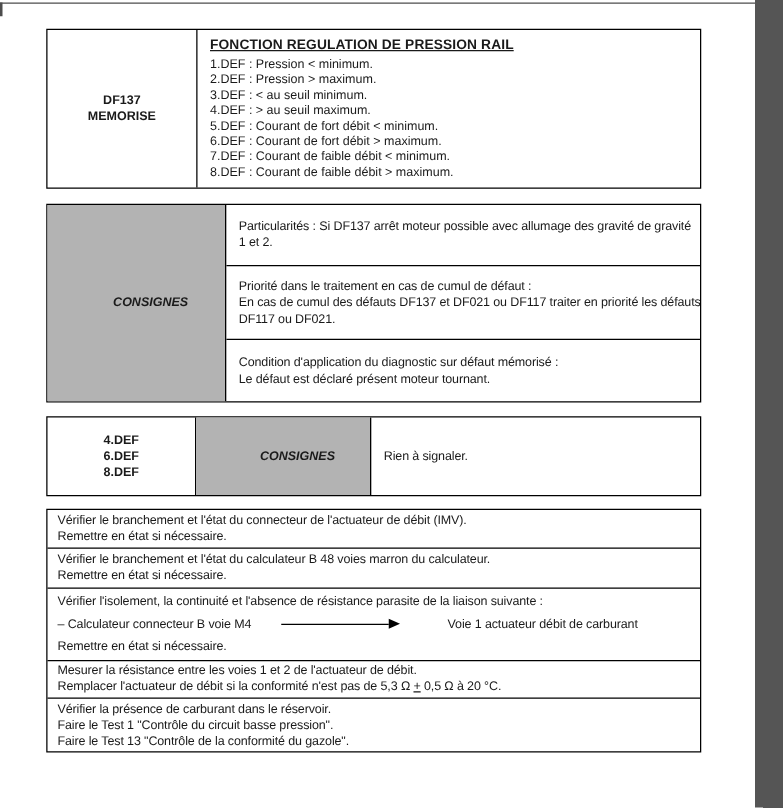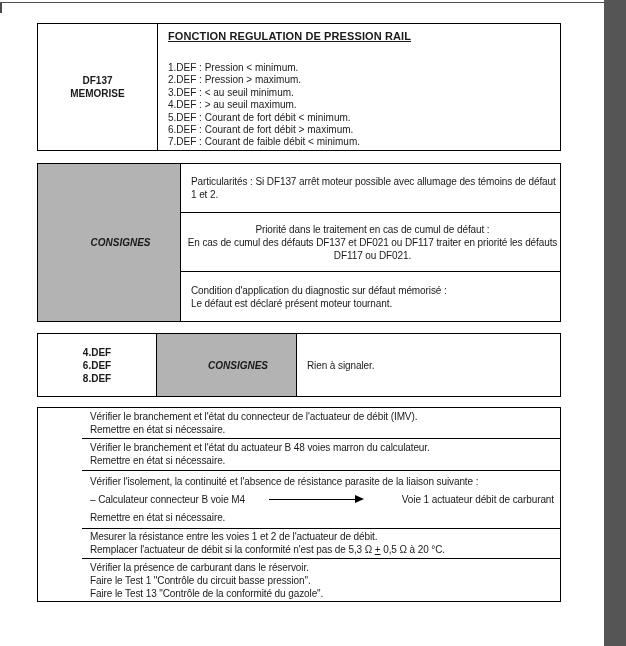--- a/index.html
+++ b/index.html
@@ -15,44 +15,44 @@
   .left-notch{position:absolute;top:2px;left:0;width:2px;height:11px;background:#4d4d4d;}
 
   .tbl{position:absolute;left:37px;width:524px;border:1.5px solid #000;box-sizing:border-box;background:#fff;}
   .row-line{white-space:nowrap;letter-spacing:-0.1px;line-height:13px;}
 
   
   .t1{top:23px;height:128px;display:flex;}
   .t1-left{width:119px;border-right:1.5px solid #000;display:flex;flex-direction:column;
            align-items:center;justify-content:center;font-weight:bold;line-height:13px;}
   .t1-right{flex:1;padding:6px 8px 0 10px;overflow:hidden;}
-  .t1-title{font-size:11px;font-weight:bold;text-decoration:underline;margin-bottom:20px;letter-spacing:0.1px;}
+  .t1-title{font-size:11px;font-weight:bold;text-decoration:underline;margin-bottom:4px;letter-spacing:0.1px;}
   .def-item{line-height:12.4px;white-space:nowrap;}
 
   
   .t2{top:163px;height:159px;display:flex;}
   .gray-cell{background:#b3b3b3;display:flex;align-items:center;justify-content:center;
              font-weight:bold;font-style:italic;padding-left:23px;}
   .t2-left{width:119px;border-right:1.5px solid #000;}
   .t2-rows{flex:1;display:flex;flex-direction:column;overflow:hidden;}
   .t2-row{display:flex;flex-direction:column;justify-content:center;padding:0 6px 0 10px;overflow:hidden;}
   .t2-r1{height:48px;border-bottom:1.5px solid #000;}
-  .t2-r2{flex:1;border-bottom:1.5px solid #000;align-items:center;}
+  .t2-r2{flex:1;border-bottom:1.5px solid #000;}
   .t2-r3{height:49px;}
 
   
   .t3{top:333px;height:64px;display:flex;}
   .t3-c1{width:118px;border-right:1.5px solid #000;display:flex;flex-direction:column;
          align-items:center;justify-content:center;font-weight:bold;line-height:13px;}
   .t3-c2{width:116px;border-right:1.5px solid #000;}
   .t3-c3{flex:1;display:flex;align-items:center;padding-left:10px;}
 
   
   .t4{top:407px;height:195px;display:flex;flex-direction:column;}
-  .t4-row{display:flex;flex-direction:column;justify-content:center;padding:0 6px 0 8px;overflow:hidden;margin-left:44px;}
+  .t4-row{display:flex;flex-direction:column;justify-content:center;padding:0 6px 0 8px;overflow:hidden;}
   .t4-r1{height:29.5px;border-bottom:1.5px solid #000;}
   .t4-r2{height:31.5px;border-bottom:1.5px solid #000;}
   .t4-r3{height:56.5px;border-bottom:1.5px solid #000;}
   .t4-r4{height:29.5px;border-bottom:1.5px solid #000;}
   .t4-r5{flex:1;}
   .gapline{margin-top:5px;}
   .link-line{display:flex;align-items:center;text-align:center;}
   .arrow-shaft{width:86px;height:0;border-top:1.5px solid #000;margin-left:24px;}
   .arrow-head{width:0;height:0;border-top:4.5px solid transparent;border-bottom:4.5px solid transparent;
               border-left:9px solid #000;margin-right:38px;}
@@ -83,21 +83,21 @@
       </div>
   </div>
 </div>
 
 <div class="tbl t2">
   <div class="t2-left gray-cell" style="background: rgb(179, 179, 179);">
     <span>CONSIGNES</span>
   </div>
   <div class="t2-rows">
     <div class="t2-row t2-r1">
-      <div class="row-line"><span class="b">Particularités : </span><span>Si </span><span class="b">DF137</span><span> arrêt moteur possible avec allumage des </span><span class="b">témoins de défaut</span></div>
+      <div class="row-line"><span class="b">Particularités : </span><span>Si </span><span class="b">DF137</span><span> arrêt moteur possible avec allumage des </span><span class="b">gravité de gravité</span></div>
       <div class="row-line"><span class="b">1 et 2</span><span>.</span></div>
     </div>
     <div class="t2-row t2-r2">
       <div class="row-line"><span class="b">Priorité dans le traitement en cas de cumul de défaut :</span></div>
       <div class="row-line"><span>En cas de cumul des défauts </span><span class="b">DF137 et DF021 ou DF117</span><span> traiter en priorité les défauts</span></div>
       <div class="row-line"><span class="b">DF117 ou DF021</span><span>.</span></div>
     </div>
     <div class="t2-row t2-r3">
       <div class="row-line"><span class="b">Condition d'application du diagnostic sur défaut mémorisé :</span></div>
       <div class="row-line"><span>Le défaut est déclaré </span><span class="b">présent moteur tournant</span><span>.</span></div>
@@ -120,21 +120,21 @@
     <span class="row-line">Rien à signaler.</span>
   </div>
 </div>
 
 <div class="tbl t4">
   <div class="t4-row t4-r1">
     <div class="row-line"><span>Vérifier le branchement et l'état du </span><span class="b">connecteur</span><span> de l'actuateur de débit </span><span class="b">(IMV)</span><span>.</span></div>
     <div class="row-line"><span>Remettre en état si nécessaire.</span></div>
   </div>
   <div class="t4-row t4-r2">
-    <div class="row-line"><span>Vérifier le branchement et l'état du </span><span class="b">actuateur B</span><span> 48 voies marron du calculateur.</span></div>
+    <div class="row-line"><span>Vérifier le branchement et l'état du </span><span class="b">calculateur B</span><span> 48 voies marron du calculateur.</span></div>
     <div class="row-line"><span>Remettre en état si nécessaire.</span></div>
   </div>
   <div class="t4-row t4-r3">
     <div class="row-line"><span>Vérifier </span><span class="b">l'isolement, la continuité et l'absence de résistance parasite de la liaison suivante :</span></div>
     <div class="row-line gapline link-line">
       <span><span>– Calculateur connecteur </span><span class="b">B voie M4</span></span>
       <span class="arrow-shaft"></span>
       <span class="arrow-head"></span>
       <span><span class="b">Voie 1</span><span> actuateur débit de carburant</span></span>
     </div>

